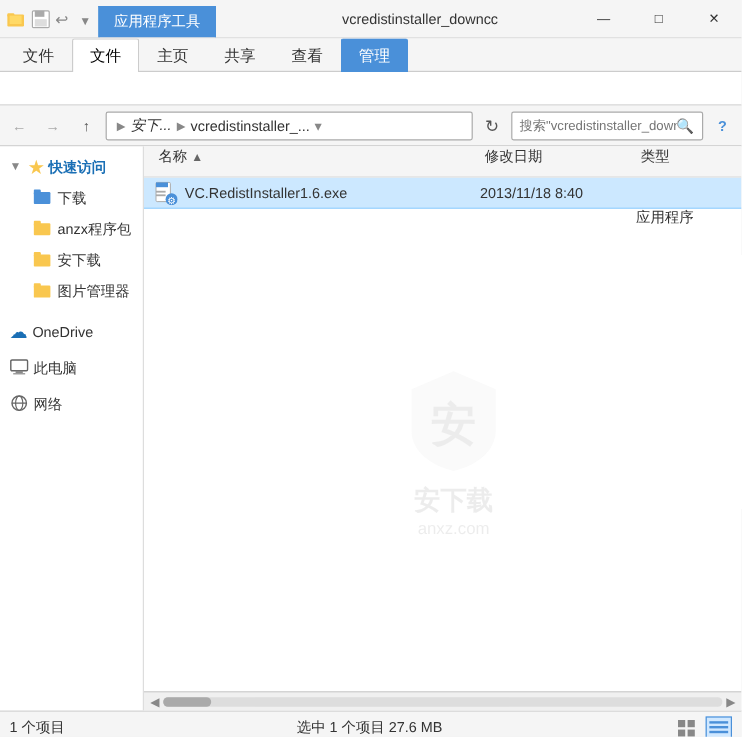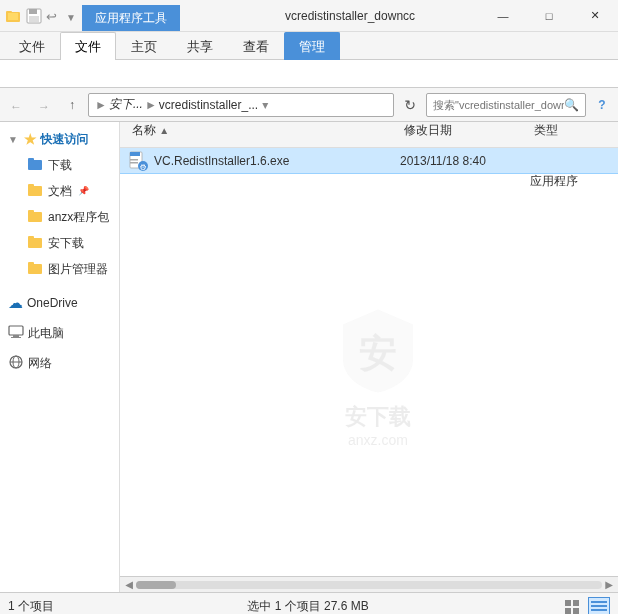--- a/index.html
+++ b/index.html
@@ -440,31 +440,20 @@
       <span style="width:16px;"></span>
       <span>
         <svg width="16" height="14" viewBox="0 0 16 14">
             <rect x="0" y="3" width="14" height="10" rx="1" fill="#4a90d9"></rect>
             <rect x="0" y="1" width="6" height="4" rx="1" fill="#4a90d9"></rect>
           </svg>
       </span>
       <span>下载</span>
     </div>
 
-    <div class="sidebar-item">
-      <span style="width:16px;"></span>
-      <span>
-        <svg width="16" height="14" viewBox="0 0 16 14">
-            <rect x="0" y="3" width="14" height="10" rx="1" fill="#f9c74f"></rect>
-            <rect x="0" y="1" width="6" height="4" rx="1" fill="#f9c74f"></rect>
-          </svg>
-      </span>
-      <span>文档</span>
-      <span style="font-size:9px; color:#888; margin-left:2px;">📌</span>
-    </div>
 
     <div class="sidebar-item">
       <span style="width:16px;"></span>
       <span>
         <svg width="16" height="14" viewBox="0 0 16 14">
             <rect x="0" y="3" width="14" height="10" rx="1" fill="#f9c74f"></rect>
             <rect x="0" y="1" width="6" height="4" rx="1" fill="#f9c74f"></rect>
           </svg>
       </span>
       <span>anzx程序包</span>

